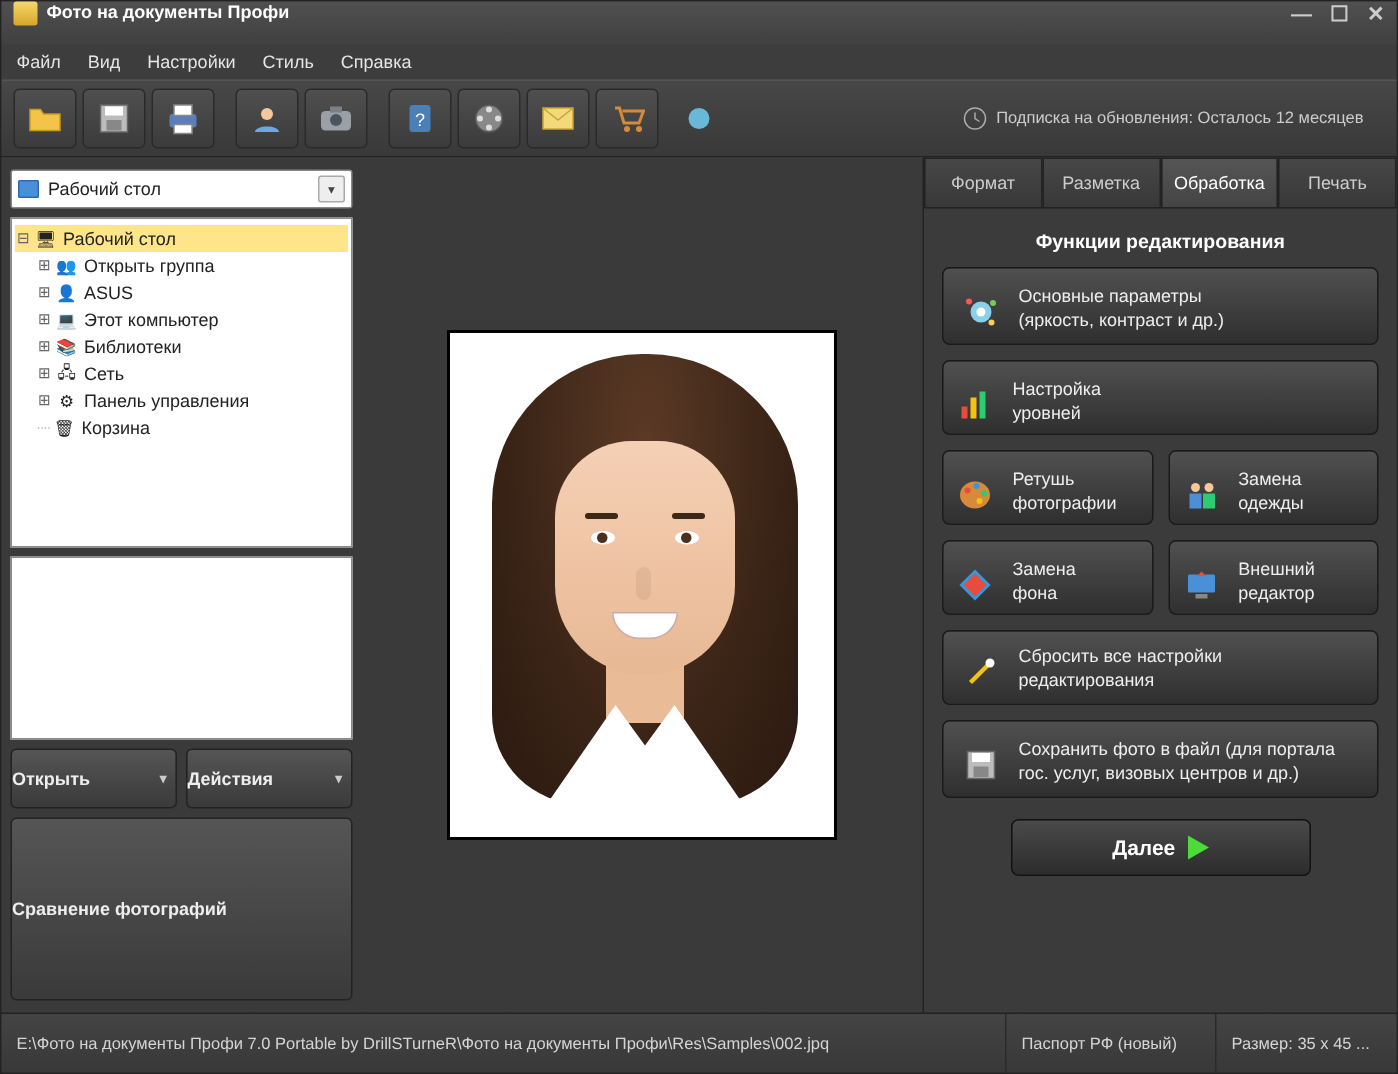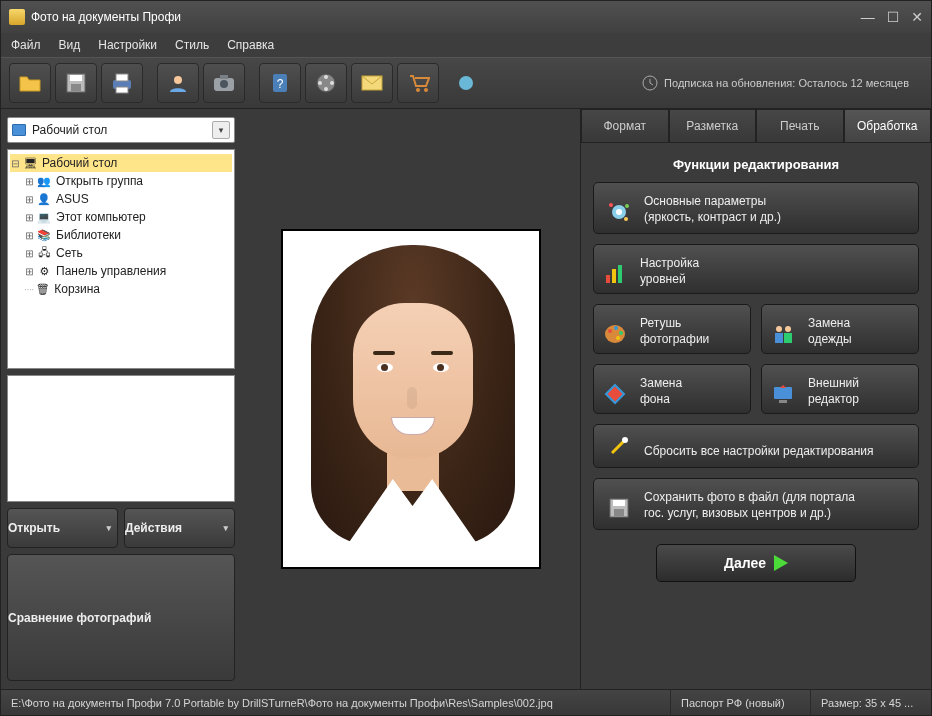--- a/index.html
+++ b/index.html
@@ -1,18 +1,18 @@
 <!DOCTYPE html>
 <html><head>
 <meta charset="utf-8">
 <style>
 * { margin: 0; padding: 0; box-sizing: border-box; }
 body { font-family: "Segoe UI", Tahoma, sans-serif; font-size: 12px; background: #1a1a1a; color: #ddd; overflow: hidden; }
 .window { width: 932px; height: 716px; background: linear-gradient(#4a4a4a, #3a3a3a); border: 1px solid #222; display: flex; flex-direction: column; }
-.titlebar { height: 28px; background: linear-gradient(#505050, #404040); display: flex; align-items: center; padding: 16px 8px; color: #fff; }
+.titlebar { height: 28px; background: linear-gradient(#505050, #404040); display: flex; padding: 0 8px; color: #fff; font-weight: bold; }
 .titlebar .icon-app { width: 16px; height: 16px; background: linear-gradient(#f7d76b,#d7a52b); border-radius: 2px; margin-right: 6px; }
 .titlebar-title { flex: 1; }
 .titlebar-controls { display: flex; gap: 12px; color:#ccc; font-size: 14px; }
 .titlebar-controls span { cursor: pointer; }
 .menubar { height: 24px; background: #3d3d3d; display: flex; align-items: center; padding: 0 10px; gap: 18px; color: #e5e5e5; font-size: 12px; }
 .menubar span { cursor: pointer; }
 .toolbar { height: 52px; background: linear-gradient(#474747,#393939); border-top:1px solid #555; border-bottom:1px solid #222; display: flex; align-items: center; padding: 0 8px; gap: 4px; }
 .tool-btn { width: 42px; height: 40px; background: linear-gradient(#4f4f4f,#3b3b3b); border:1px solid #2a2a2a; border-radius:4px; display:flex; align-items:center; justify-content:center; cursor:pointer; }
 .tool-sep { width: 6px; }
 .tool-spacer { flex:1; }
@@ -27,35 +27,35 @@
 .tree-row.sel { background:#ffe58a; }
 .tw { display:inline-block; width:11px; text-align:center; color:#666; font-size:10px; margin-right:2px;}
 .ic { width:15px; height:15px; margin-right:4px; display:inline-flex; align-items:center; justify-content:center; font-size:11px;}
 .dotline { color:#bbb; font-size:10px; letter-spacing:-1px; margin-right:2px;}
 .thumbs { flex:1; background:#fff; border:1px solid #888; }
 .btn-row { display:flex; gap:6px; }
 .g-btn { flex:1; height:40px; background:linear-gradient(#555,#3a3a3a); border:1px solid #222; border-radius:4px; color:#eee; display:flex; align-items:center; justify-content:flex-start; cursor:pointer; font-size:12px; position:relative;font-weight:bold;}
 .g-btn .dd { position:absolute; right:6px; font-size:9px; color:#ccc;}
 .center-col { flex:1; display:flex; align-items:center; justify-content:center; background:#3a3a3a; padding:10px;}
 .photo { width: 260px; height: 340px; background:#fff; border:2px solid #000; position:relative; overflow:hidden;}
-.right-col { width: 351px; background:#3b3b3b; border-left:1px solid #222; display:flex; flex-direction:column;}
+.right-col { width: 316px; background:#3b3b3b; border-left:1px solid #222; display:flex; flex-direction:column;}
 .tabs { display:flex; height:34px;}
 .tab { flex:1; display:flex; align-items:center; justify-content:center; background:linear-gradient(#474747,#383838); border:1px solid #222; color:#ccc; cursor:pointer; font-size:12px;}
 .tab.active { background:linear-gradient(#555,#444); color:#fff;}
 .section-title { text-align:center; font-weight:bold; color:#fff; padding:14px 0 10px; font-size:13px;}
 .func-area { padding:0 12px; display:flex; flex-direction:column; gap:10px;}
 .big-btn { background:linear-gradient(#505050,#2f2f2f); border:1px solid #1a1a1a; border-radius:5px; color:#eee; display:flex; align-items:flex-end; padding:8px 12px; gap:12px; cursor:pointer; font-size:12px; }
 .big-btn.tall { min-height:52px; }
 .big-btn .lbl { line-height:1.35; }
 .two-col { display:flex; gap:10px; }
 .two-col .big-btn { flex:1; min-height:50px; padding:6px 8px;}
 .icon-sq { width:26px; height:26px; flex-shrink:0; display:flex; align-items:center; justify-content:center; }
 .next-btn { margin:14px auto 0; width:200px; height:38px; background:linear-gradient(#4a4a4a,#2c2c2c); border:1px solid #111; border-radius:5px; color:#fff; font-weight:bold; display:flex; align-items:center; justify-content:center; gap:8px; cursor:pointer; font-size:14px;}
 .arrow-right { width:0; height:0; border-left:14px solid #4bdc3a; border-top:8px solid transparent; border-bottom:8px solid transparent;}
-.statusbar { height:26px; background:linear-gradient(#444,#383838); border-top:1px solid #222; display:flex; align-items:center; color:#d5d5d5; font-size:11px;}
+.statusbar { height:40px; background:linear-gradient(#444,#383838); border-top:1px solid #222; display:flex; align-items:center; color:#d5d5d5; font-size:11px;}
 .status-cell { padding:0 10px; border-right:1px solid #2a2a2a; height:100%; display:flex; align-items:center;}
 .status-cell.flex { flex:1; }
 
 svg { display:block; }
 
 .hair { position:absolute; top:14px; left:28px; width:204px; height:300px; background:radial-gradient(ellipse at 50% 20%, #5b3a26 0%, #3a2416 60%, #2a1810 100%); border-radius:100px 100px 60px 60px;}
 .face { position:absolute; top:72px; left:70px; width:120px; height:156px; background:linear-gradient(#f5d0b5,#e8b894); border-radius:60px 60px 70px 70px;}
 .neck { position:absolute; top:214px; left:104px; width:52px; height:46px; background:#e9bb97;}
 .collar { position:absolute; top:248px; left:48px; width:164px; height:90px; background:#fff; clip-path: polygon(0 100%, 38% 0, 50% 30%, 62% 0, 100% 100%);}
 .eye { position:absolute; width:16px; height:9px; background:#fff; border-radius:50%; top:132px;}
@@ -253,25 +253,25 @@
     </div>
 
     <div class="right-col">
       <div class="tabs">
         <div class="tab">
             <span>Формат</span>
           </div>
         <div class="tab">
             <span>Разметка</span>
           </div>
+        <div class="tab active">
+            <span>Обработка</span>
+          </div>
         <div class="tab">
             <span>Печать</span>
-          </div>
-        <div class="tab active">
-            <span>Обработка</span>
           </div>
       </div>
 
       <div class="section-title">Функции редактирования</div>
 
       <div class="func-area">
         <div class="big-btn tall">
           <div class="icon-sq">
               <svg width="24" height="24">
                 <circle cx="12" cy="12" r="7" fill="#8ad0ea"></circle>

